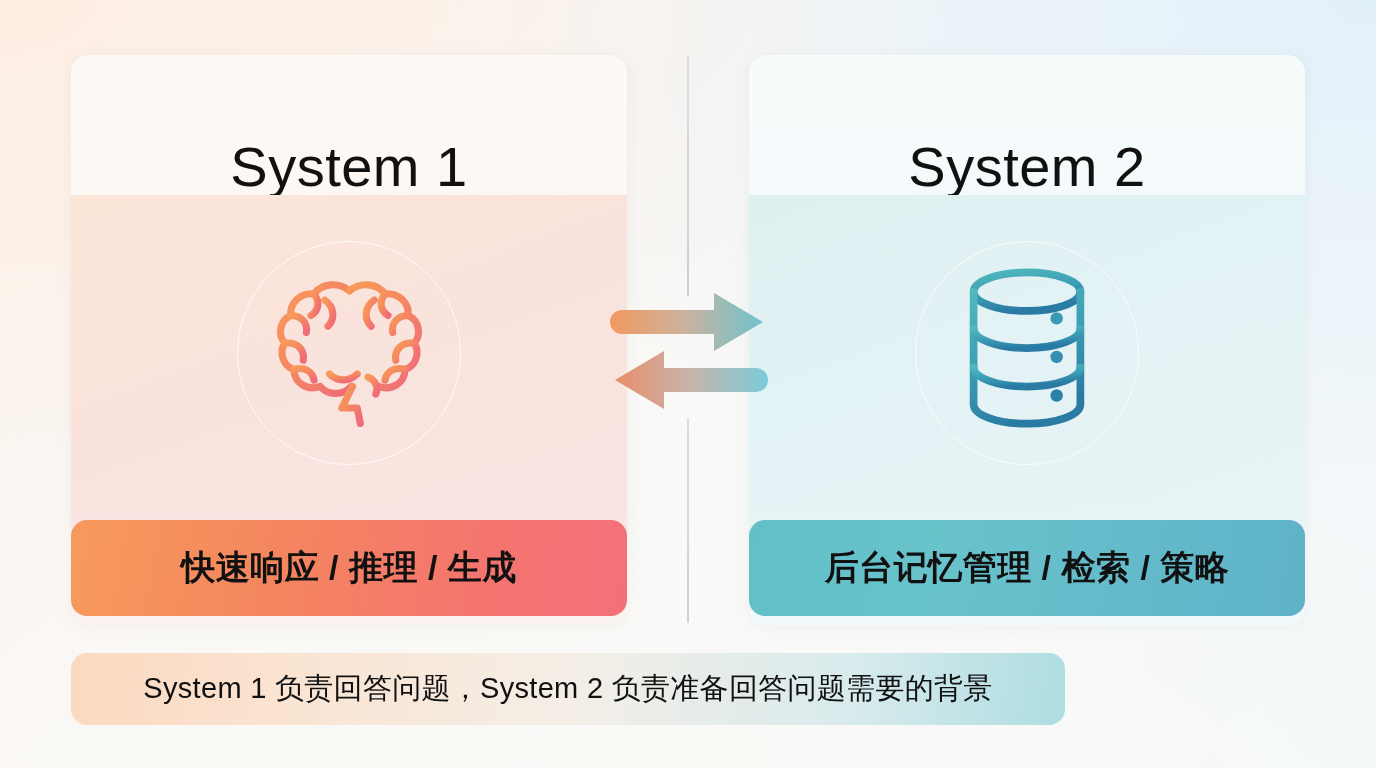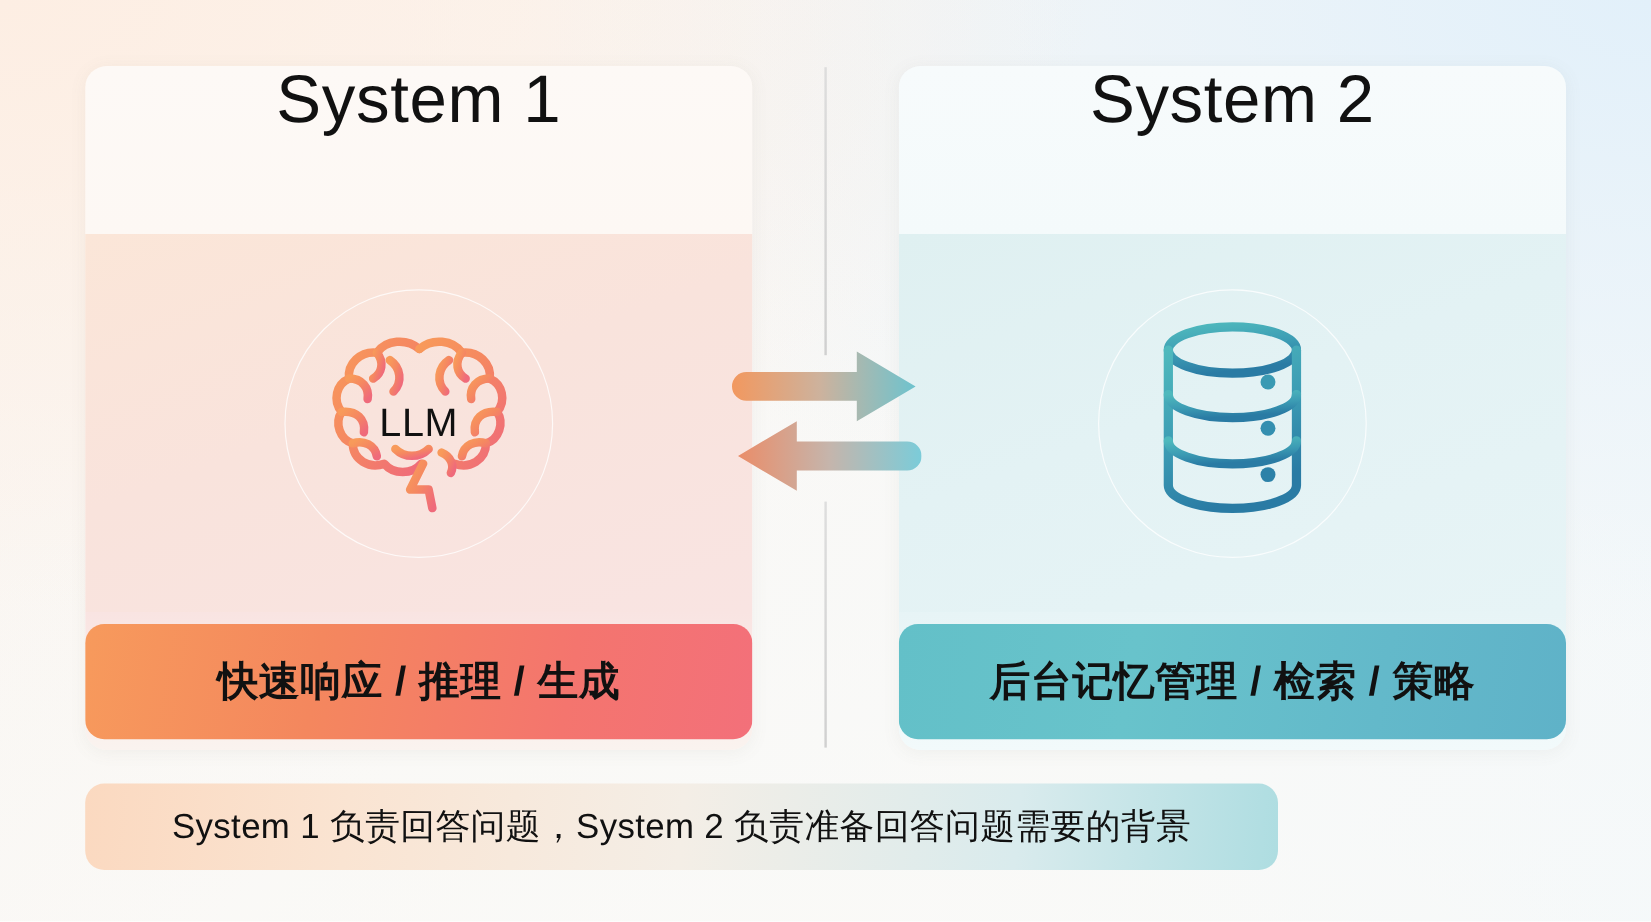--- a/index.html
+++ b/index.html
@@ -47,21 +47,21 @@
     overflow: hidden;
     box-shadow: 0 2px 14px rgba(120,110,100,.07);
   }
   .card.left  { left: 71px; }
   .card.right { left: 749px; }
 
   .card-head {
     position: relative;
     height: 140px;
     display: flex;
-    align-items: flex-start;
+    align-items: flex-end;
     justify-content: center;
   }
   .card.left  .card-head { background: linear-gradient(to bottom, #fdf9f6, #fdf8f4); }
   .card.right .card-head { background: linear-gradient(to bottom, #f7fbfc, #f4fafb); }
 
   .card-title {
     font-size: 56px;
     font-weight: 400;
     color: #111111;
     letter-spacing: .5px;
@@ -249,21 +249,20 @@
             <path d="M102 54 c-8-1-13 4-12 11"></path>
             <path d="M96 71 c-6-2-12 1-13 7"></path>
             <path d="M76 26 c-6 4-7 12-2 17"></path>
 
             <path d="M47 74 c5 5 13 5 18 0"></path>
             <path d="M72 76 c5 2 7 7 5 11"></path>
 
             <path d="M62 82 l-7 14 h10 l2 10"></path>
           </g>
         </svg>
-        <div class="llm-label">LLM</div>
       </div>
     </div>
 
     <div class="pill-zone">
       <div class="pill warm">
         <span class="pill-text">快速响应 / 推理 / 生成</span>
       </div>
     </div>
   </div>
 

